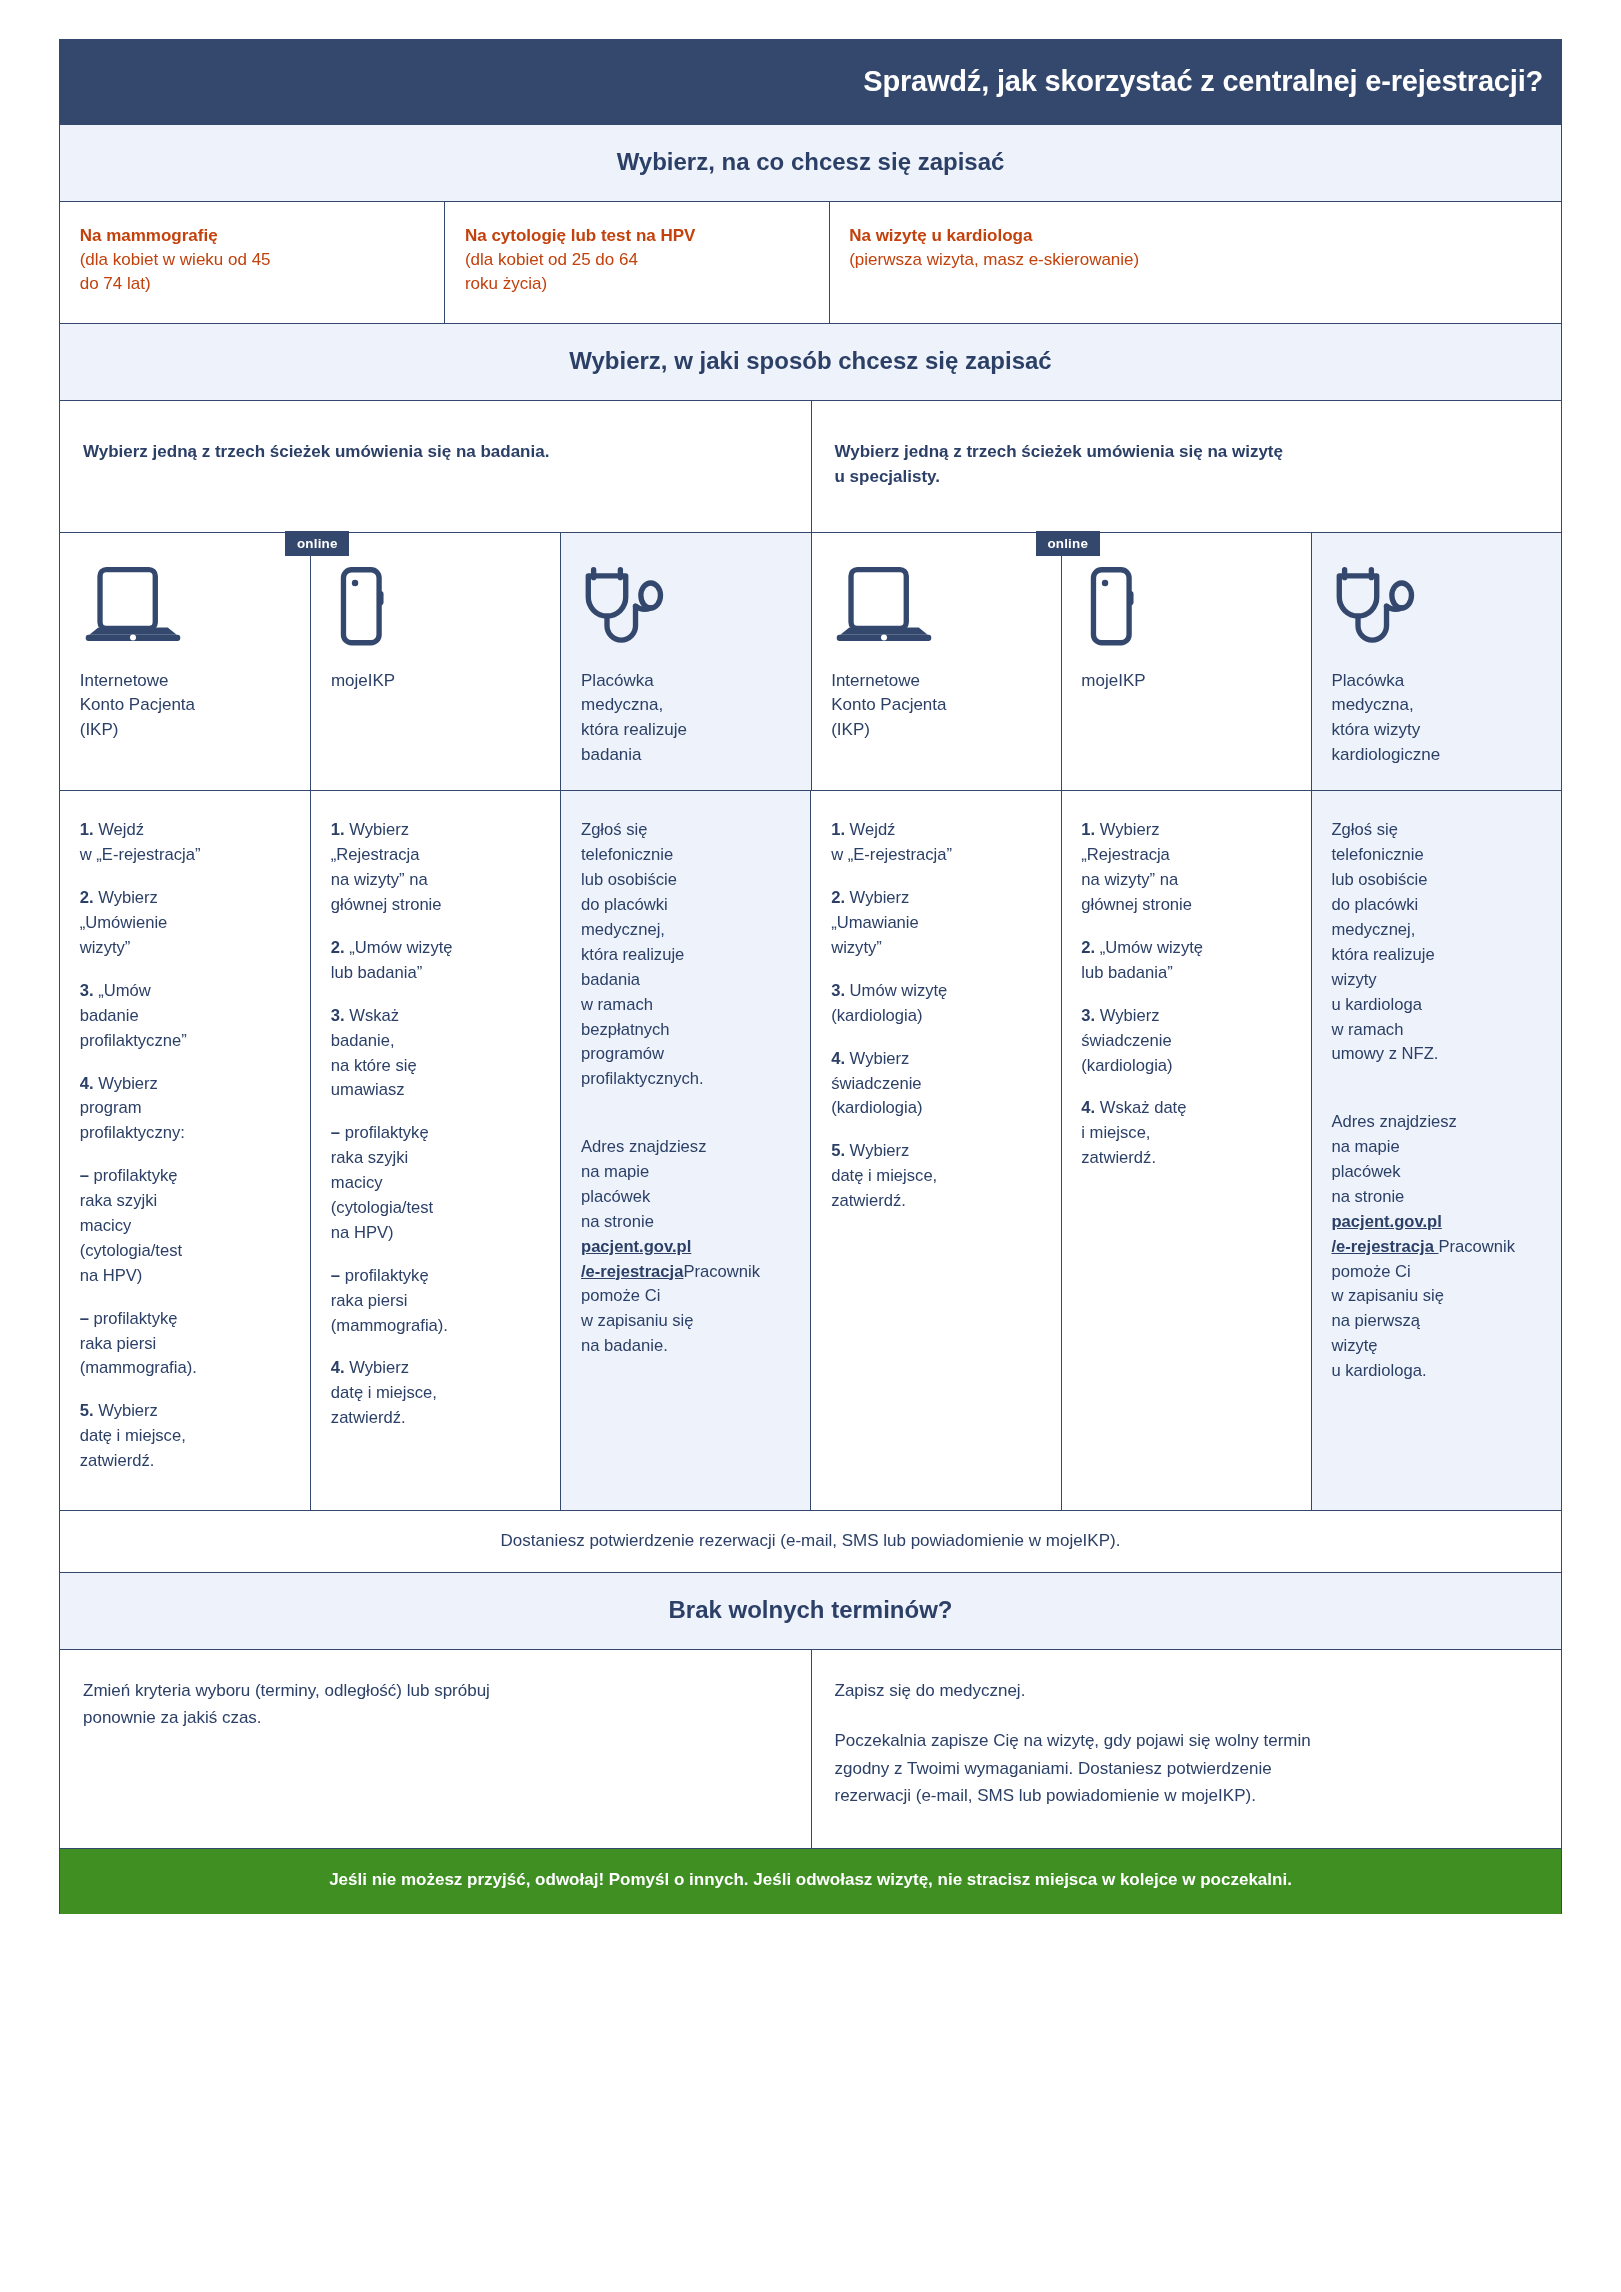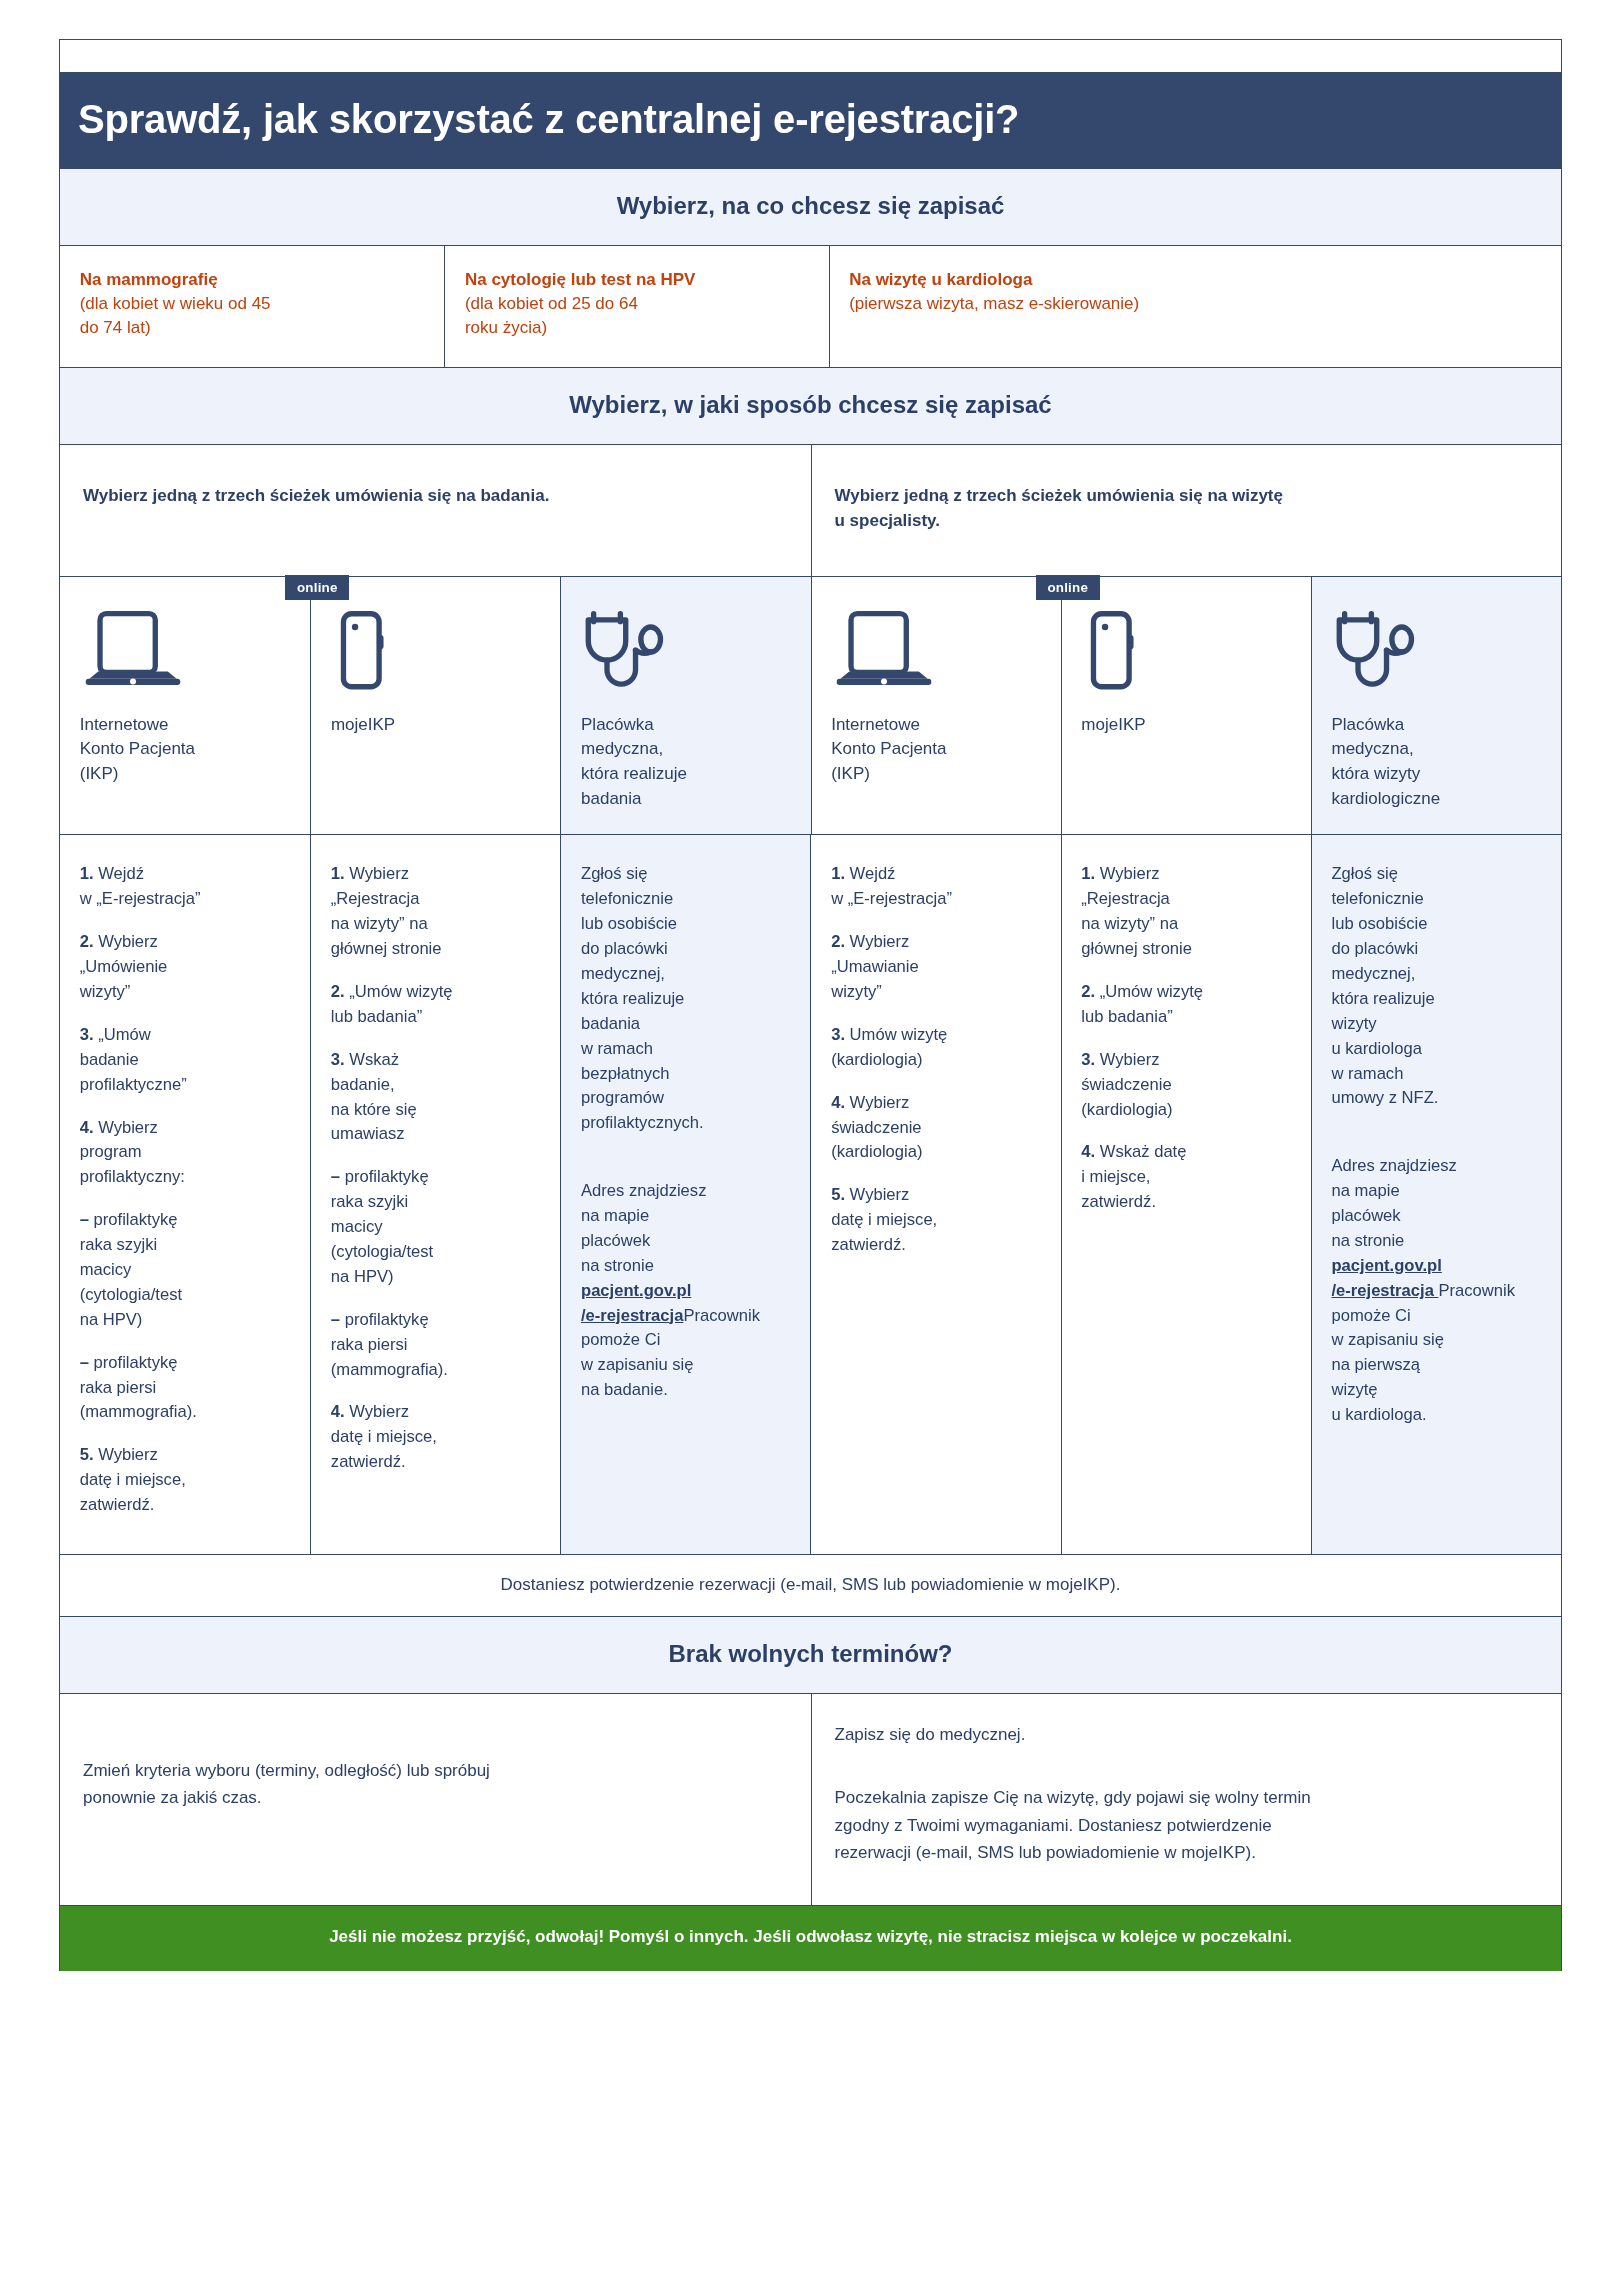--- a/index.html
+++ b/index.html
@@ -18,26 +18,25 @@
   }
 
   .frame {
     border: 1.8px solid #34486e;
     border-bottom: none;
   }
 
   .band-dark {
     background: #34486e;
     color: #ffffff;
-    text-align: left;
+    text-align: right;
     padding: 25px 18px 27px 18px;
-    font-size: 40px;
+    font-size: 29px;
     font-weight: bold;
     letter-spacing: -0.2px;
-    margin-top: 32px;
   }
 
   .band-light {
     background: #eef3fb;
     color: #2c4067;
     text-align: center;
     padding: 23px 18px 25px 18px;
     font-size: 24px;
     font-weight: bold;
     border-bottom: 1.8px solid #34486e;
@@ -144,21 +143,21 @@
   .bottom-row { display: flex; border-bottom: 1.8px solid #34486e; }
   .bottom-cell {
     width: 50%;
     padding: 27px 23px 39px 23px;
     color: #2c4067;
     font-size: 17px;
     line-height: 1.6;
   }
   .bottom-cell + .bottom-cell { border-left: 1.8px solid #34486e; }
   .bottom-p { margin-bottom: 23px; }
-  .bottom-p:last-child { margin-bottom: 0; margin-top: 36px; }
+  .bottom-p:last-child { margin-bottom: 0; }
 
   .bottom-note {
     background: #eef3fb;
     color: #2c4067;
     text-align: center;
     font-weight: bold;
     font-size: 17px;
     padding: 23px 18px 25px 18px;
     border-bottom: 1.8px solid #34486e;
   }

